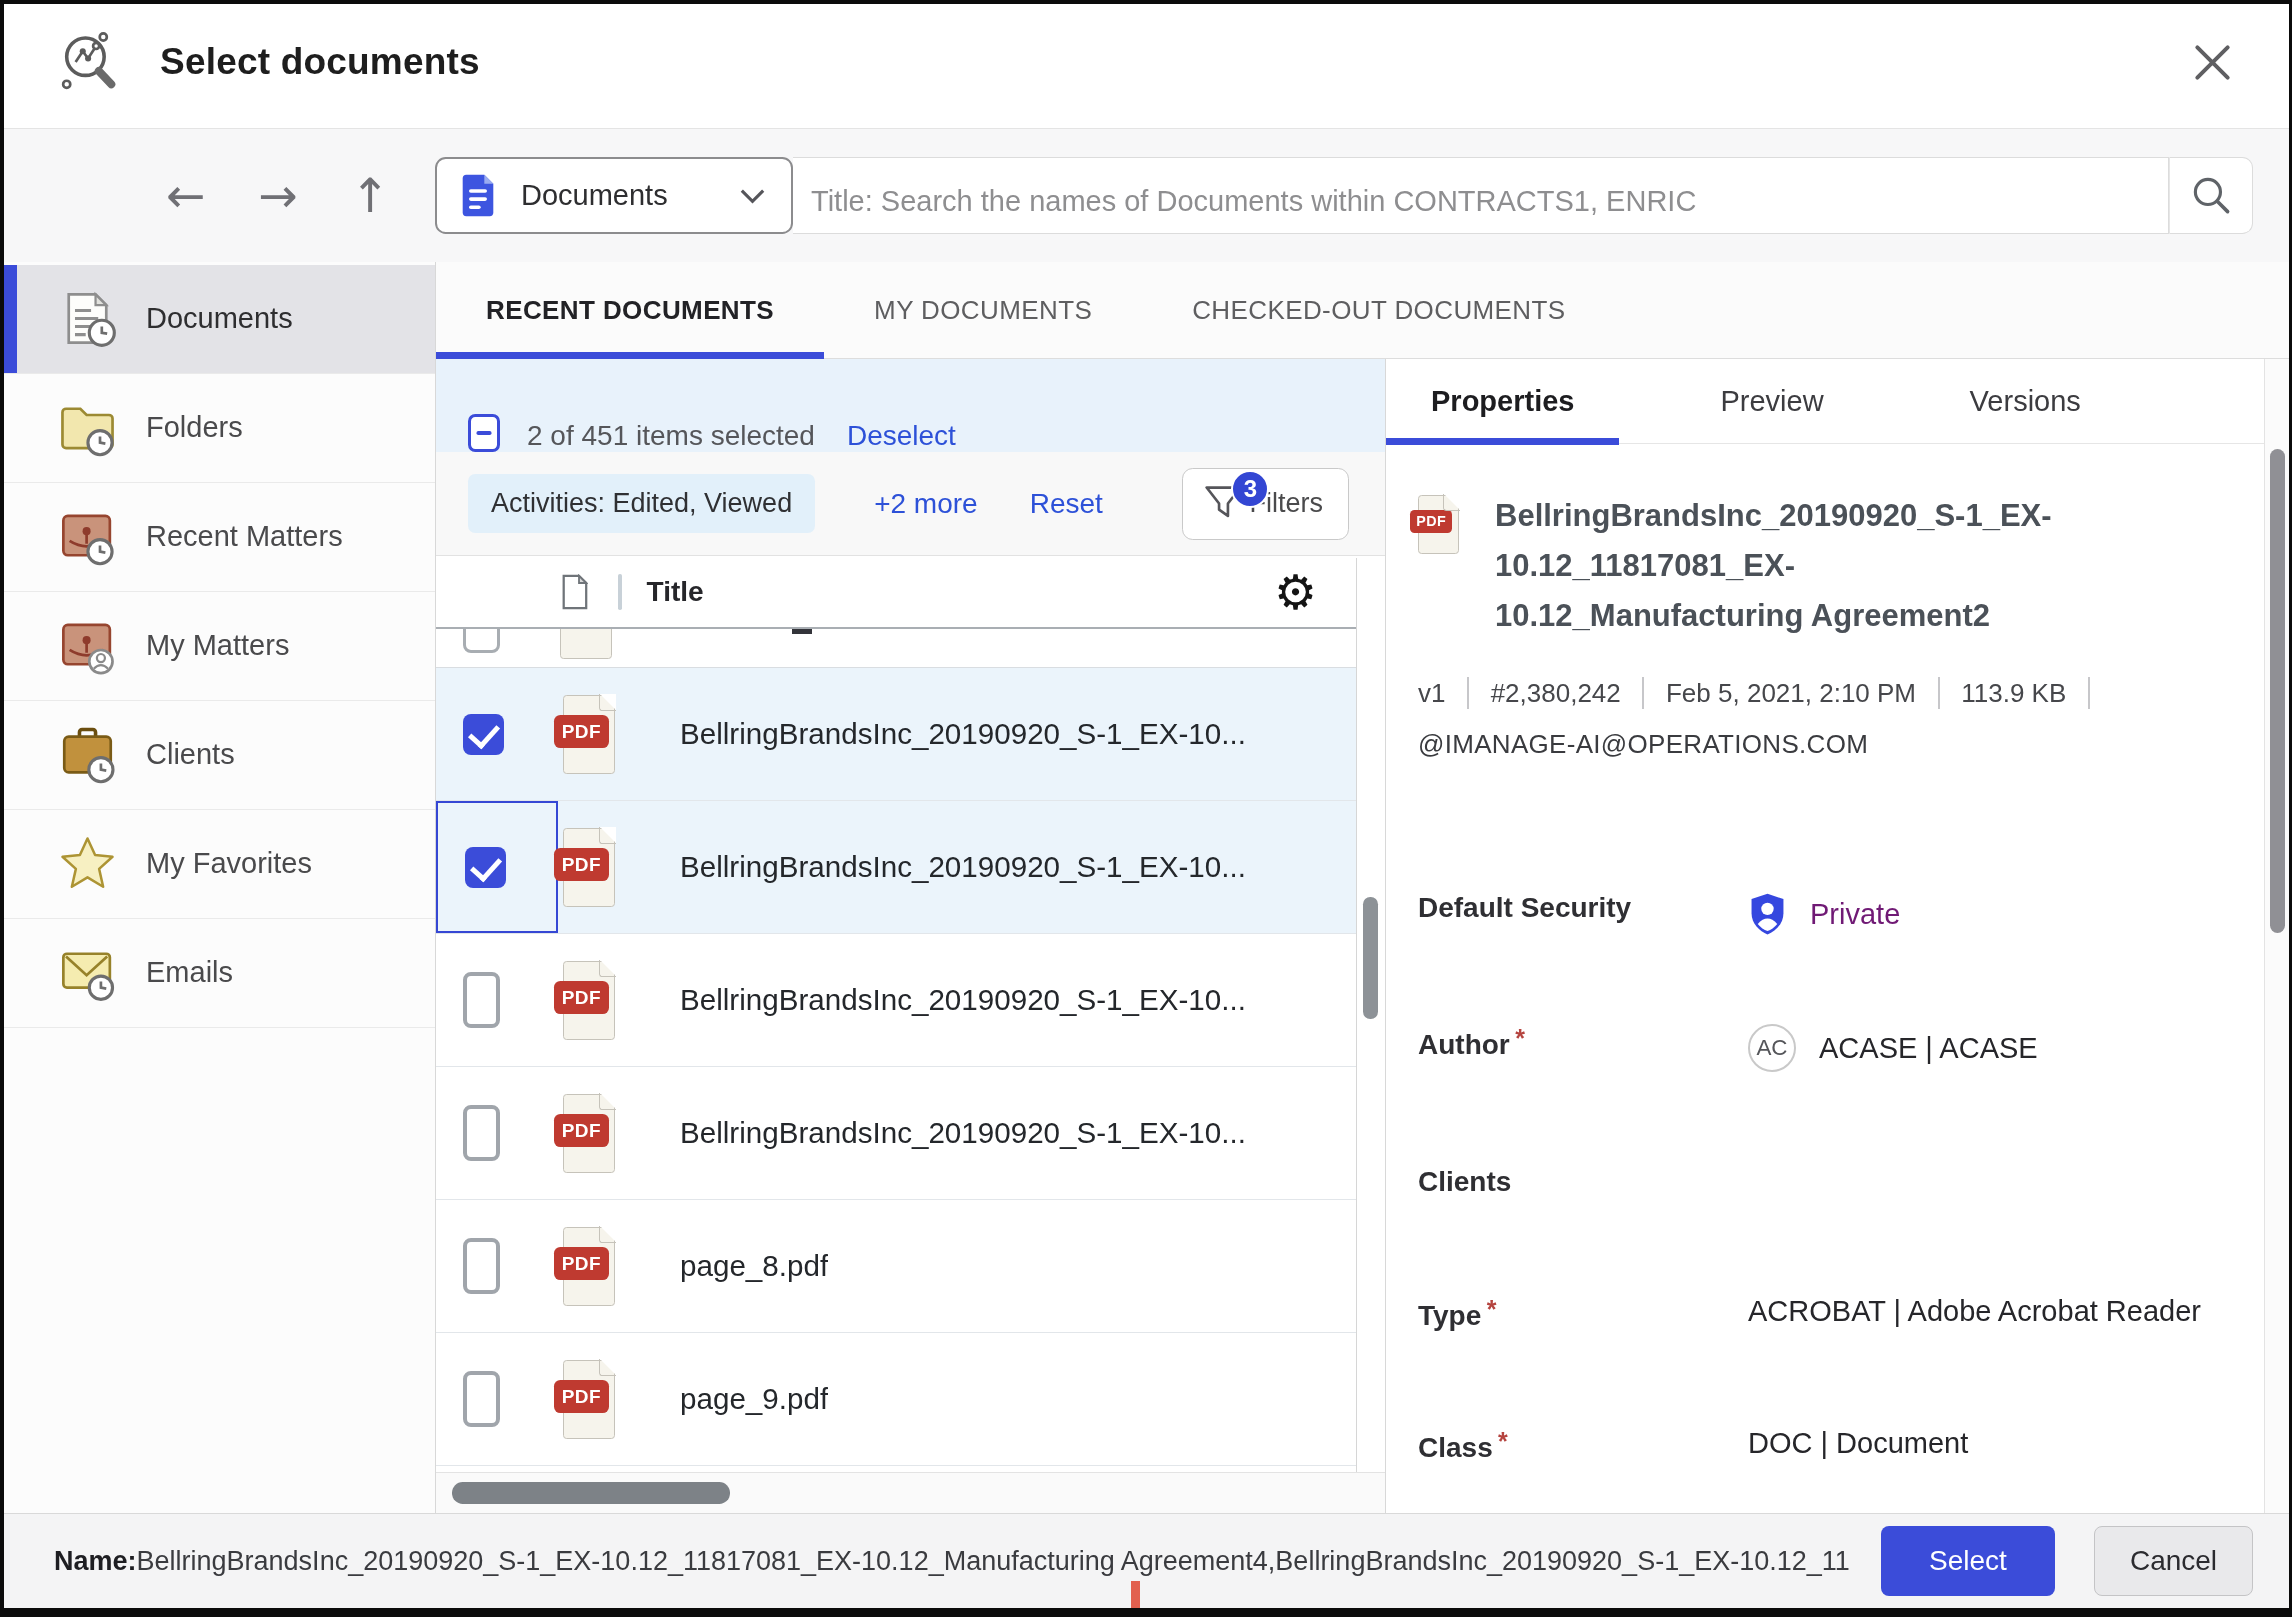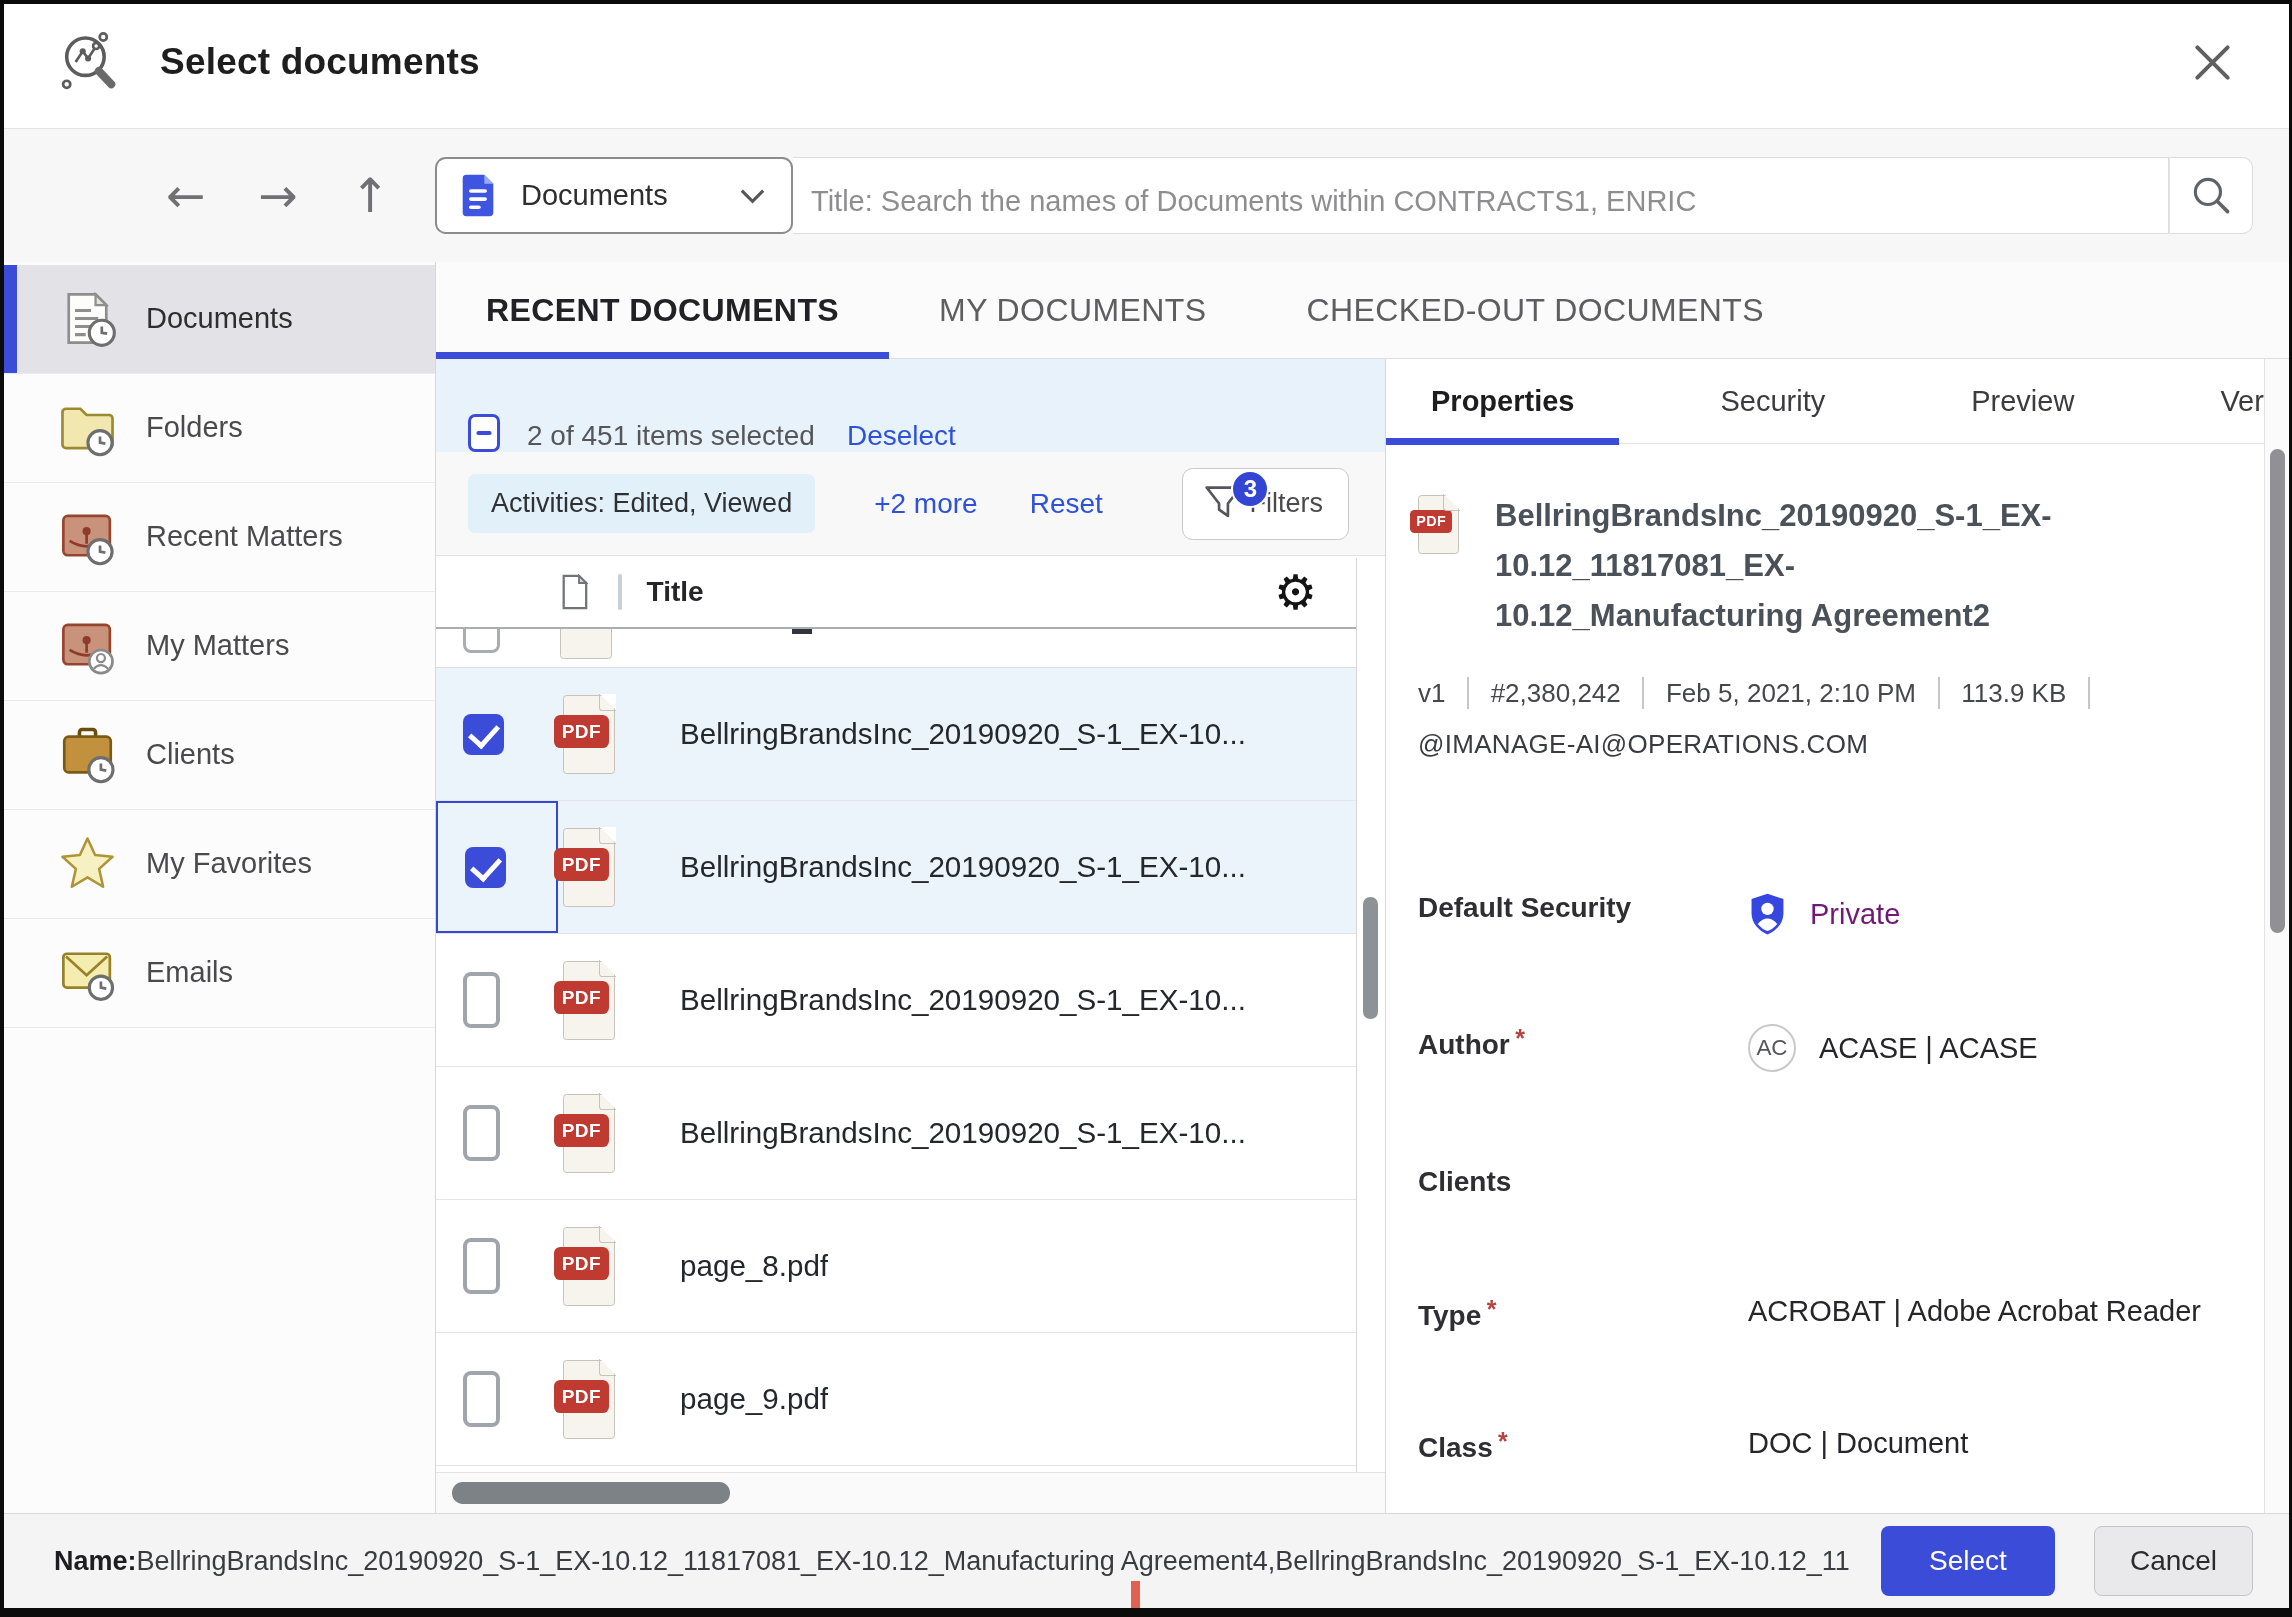--- a/index.html
+++ b/index.html
@@ -36,21 +36,21 @@
   .sb-item { height:109px; display:flex; align-items:center; padding-left:54px; border-bottom:1.3px solid #EAEAEA; position:relative; cursor:pointer; background:#FCFCFC; }
   .sb-item .sb-ico { width:59px; height:59px; margin-right:29px; flex:0 0 auto; }
   .sb-item .sb-label { font-size:29px; color:#4A4A4C; }
   .sb-item.active { background:#E3E3E7; }
   .sb-item.active::before { content:""; position:absolute; left:0; top:0; bottom:0; width:12.5px; background:#3B4CD9; }
   .sb-item.active .sb-label { color:#2E2E30; }
 
   
   .main { flex:1; display:flex; flex-direction:column; min-width:0; }
   .doc-tabs { height:97px; flex:0 0 97px; background:#FBFBFB; border-bottom:1.8px solid #DDDDDD; display:flex; align-items:center; }
-  .dtab { padding:0 50px; height:100%; display:flex; align-items:center; font-size:32px; letter-spacing:0.4px; color:#5E5E60; position:relative; cursor:pointer; white-space:nowrap; }
+  .dtab { padding:0 50px; height:100%; display:flex; align-items:center; font-size:26px; letter-spacing:0.4px; color:#5E5E60; position:relative; cursor:pointer; white-space:nowrap; }
   .dtab.active { color:#222226; font-weight:700; }
   .dtab.active::after { content:""; position:absolute; left:0; right:0; bottom:-1.8px; height:8px; background:#3B4CD9; }
 
   .main-lower { flex:1; display:flex; min-height:0; }
 
   
   .list-pane { width:949px; flex:0 0 949px; display:flex; flex-direction:column; position:relative; background:#fff; min-height:0; }
   .sel-bar { height:93px; flex:0 0 93px; background:#E8F2FB; display:flex; align-items:flex-end; padding-left:32px; }
   .cb-ind { width:32px; height:38px; border:3.1px solid #3B4CD9; border-radius:7.2px; background:#fff; position:relative; cursor:pointer; flex:0 0 auto; }
   .cb-ind::after { content:""; position:absolute; left:50%; top:50%; transform:translate(-50%,-50%); width:15px; height:4px; background:#3B4CD9; border-radius:1.8px; }
@@ -410,21 +410,20 @@
             <span class="vscroll-thumb"></span>
           </div>
           <div class="hscroll">
             <span class="hscroll-thumb"></span>
           </div>
         </div>
 
         <div class="props">
           <div class="props-tabs">
             <div class="ptab active">Properties</div>
-            <div class="ptab">Security</div>
             <div class="ptab">Preview</div>
             <div class="ptab">Versions</div>
           </div>
 
           <div class="props-scroll">
             <div class="doc-head">
               <span class="pdf-page small">
                   <span class="pdf-badge"></span>
                 </span>
               <div class="doc-title">

